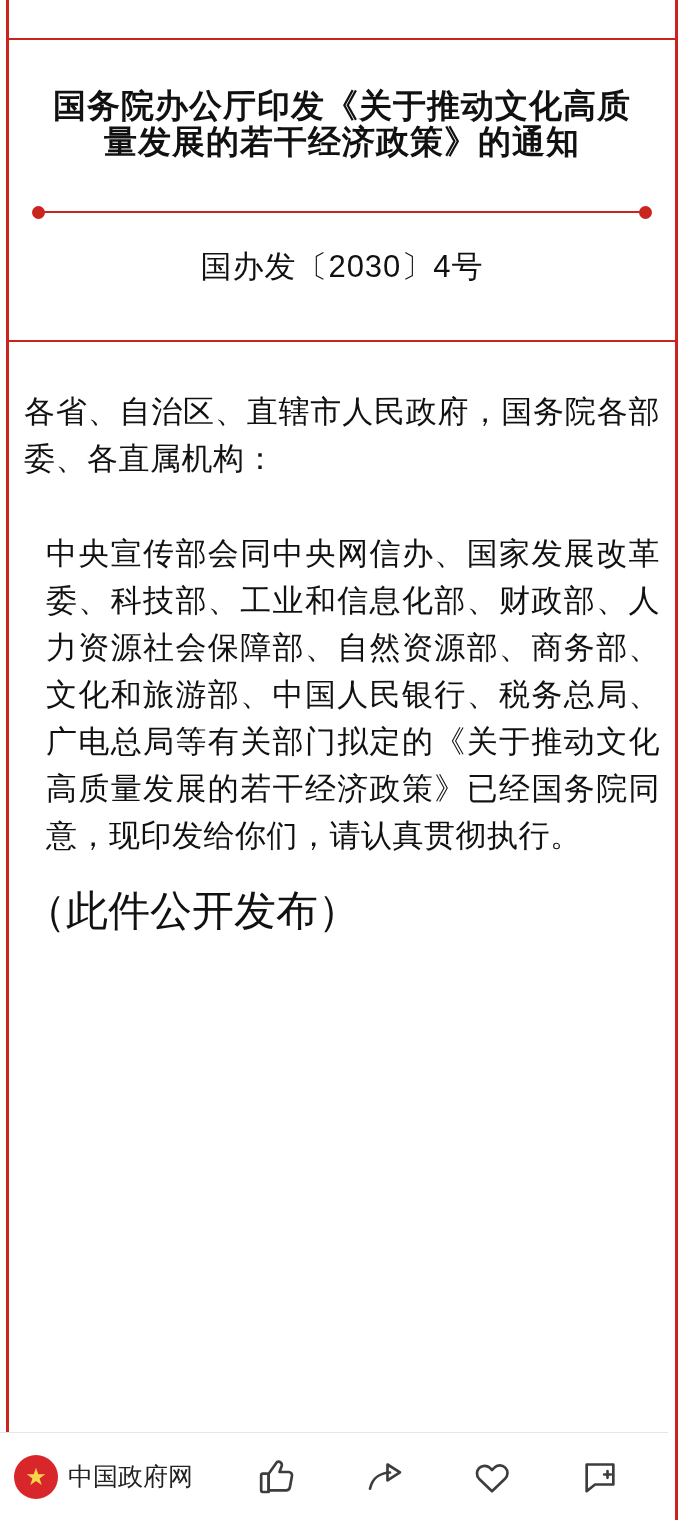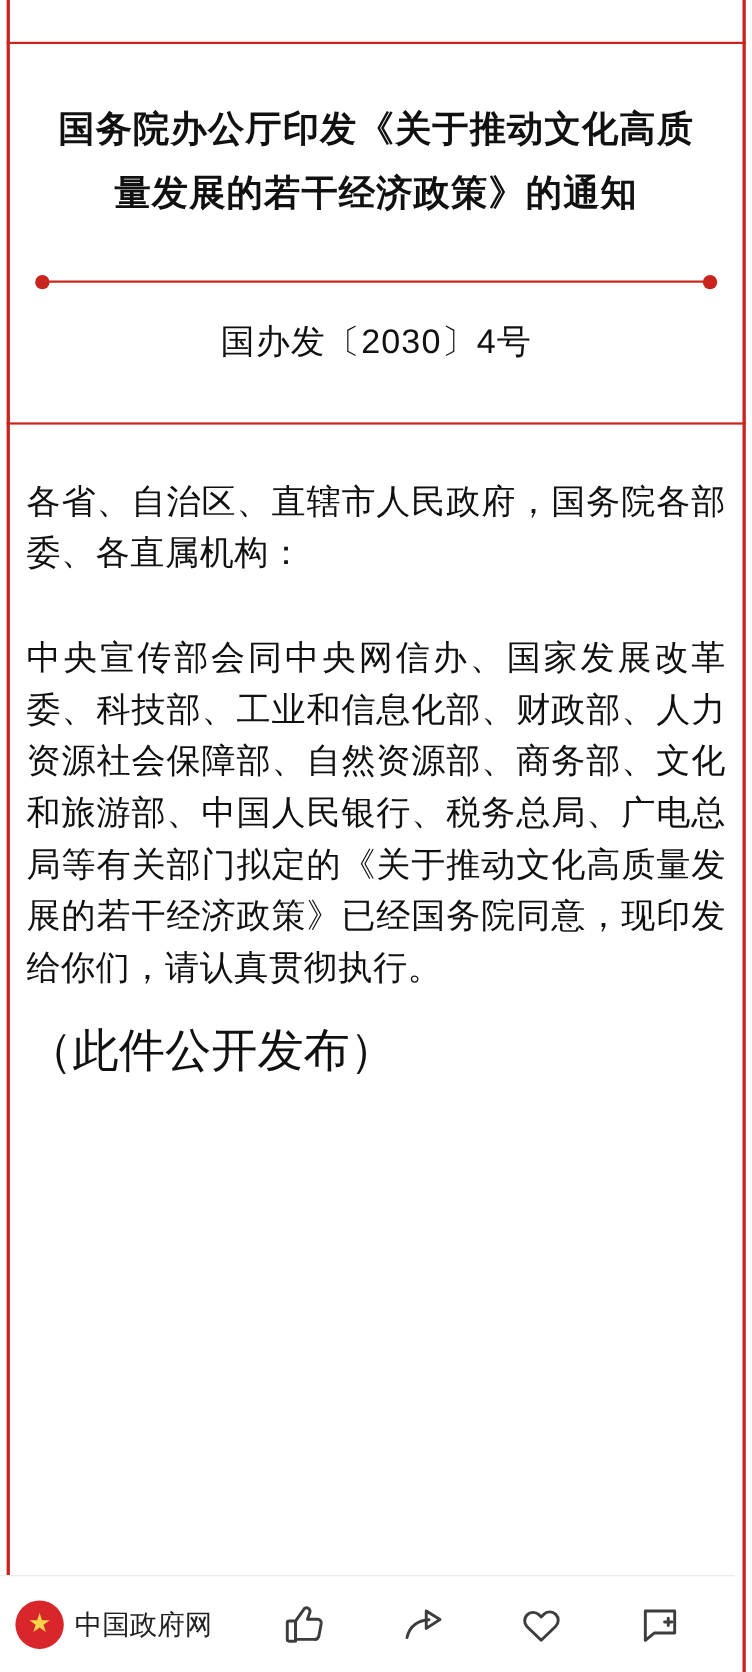--- a/index.html
+++ b/index.html
@@ -51,21 +51,21 @@
     top: 40px;
     bottom: 0;
     padding: 0 18px;
     box-sizing: border-box;
   }
 
   .doc-title {
     margin: 48px 22px 0 22px;
     text-align: center;
     font-size: 33px;
-    line-height: 58px;
+    line-height: 36px;
     font-weight: bold;
     letter-spacing: 1px;
     color: #111;
   }
 
   
   .red-divider {
     position: relative;
     margin: 44px 8px 0 8px;
     height: 16px;
@@ -110,20 +110,21 @@
     text-align: justify;
     text-justify: inter-ideograph;
     letter-spacing: 0.5px;
   }
 
   .para-addressee {
     margin-top: 46px;
   }
   .para-main {
     margin-top: 48px;
+    margin-left: 22px;
   }
 
   .signature {
     margin-top: 56px;
     text-align: right;
     font-size: 31px;
     line-height: 50px;
     color: #111;
   }
 

